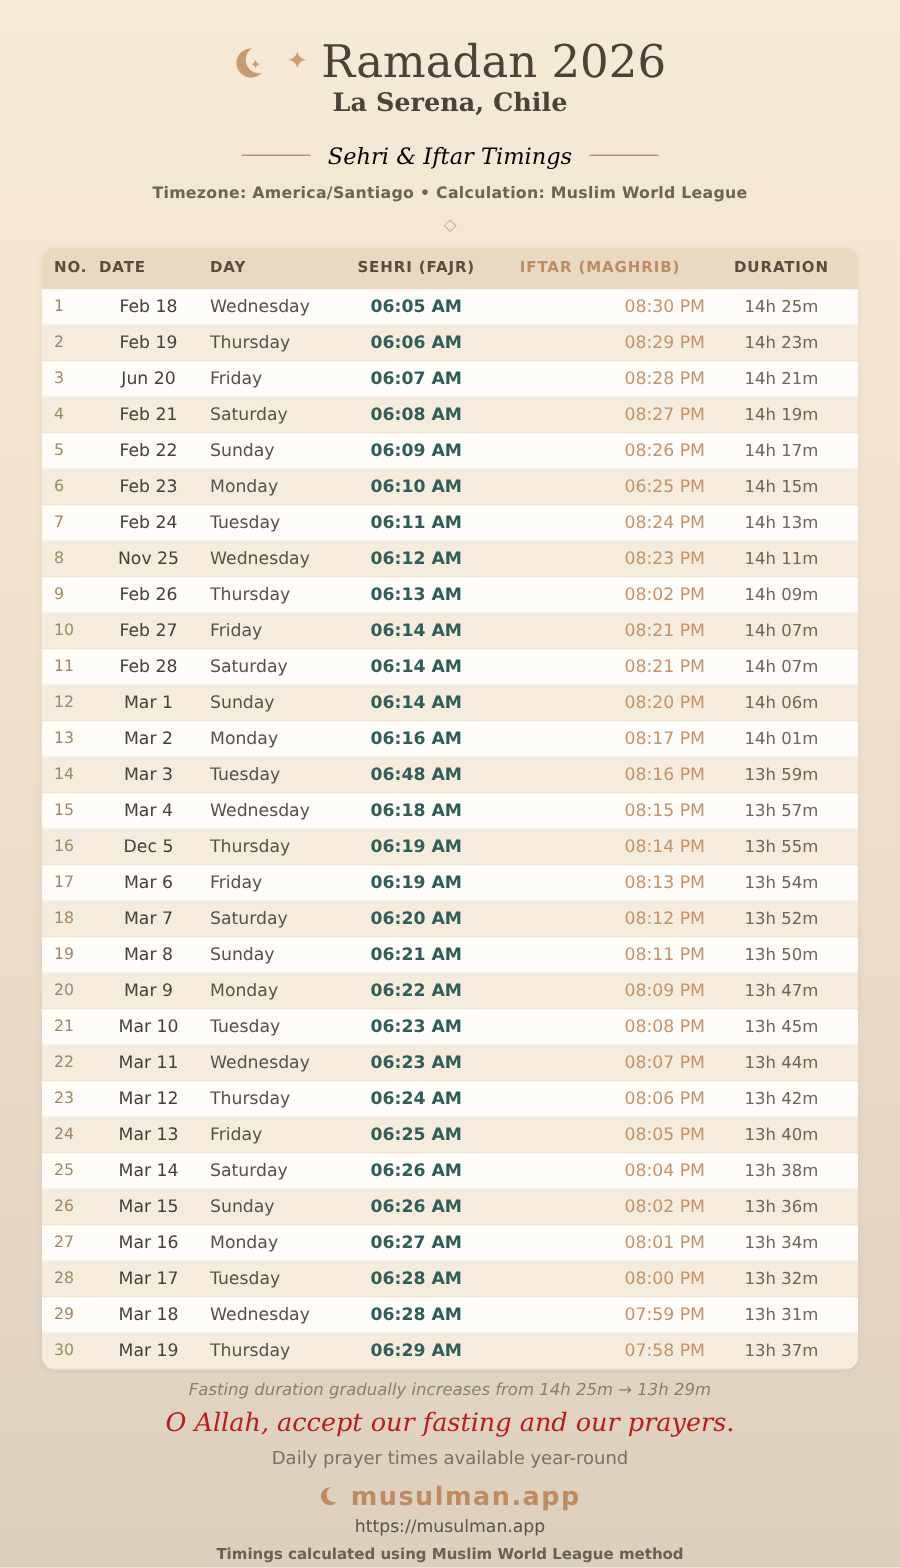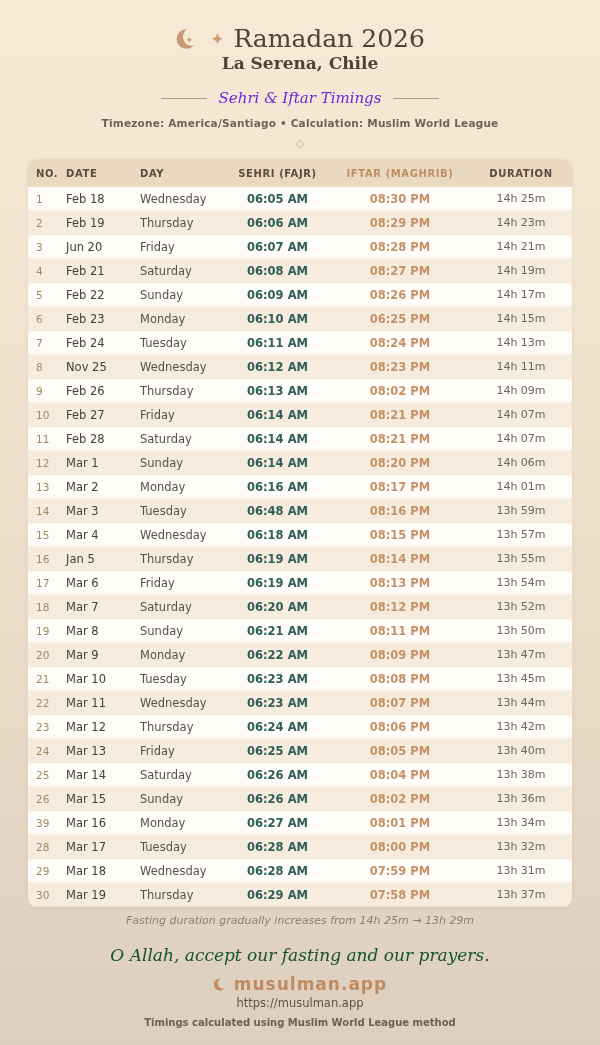--- a/index.html
+++ b/index.html
@@ -10,31 +10,31 @@
     color: #4d4238;
   }
 
   
   .header { text-align: center; padding-top: 26px; }
   .title-row { display: flex; align-items: center; justify-content: center; gap: 9px; }
   .crescent-svg { display: inline-block; }
   .sparkle { color: #cf9d72; font-size: 17px; line-height: 1; }
   .title {
     font-family: "DejaVu Serif", "Liberation Serif", serif;
-    font-size: 25px; font-weight: 400; color: #4d4238; line-height: 1.05;
+    font-size: 30px; font-weight: 400; color: #4d4238; line-height: 1.05;
   }
   .location {
     font-family: "DejaVu Serif", "Liberation Serif", serif;
     font-size: 17px; font-weight: 700; color: #4d4238; margin-top: 1px;
   }
   .subtitle-row { display: flex; align-items: center; justify-content: center; gap: 12px; margin-top: 16px; }
   .subtitle-line { width: 46px; height: 1px; background: #ab9880; }
   .subtitle {
     font-family: "DejaVu Serif", "Liberation Serif", serif;
-    font-style: italic; font-size: 15px; color: #6d28d9;
+    font-style: italic; font-size: 15px; color: #000000;
   }
   .meta {
     margin-top: 10px; font-size: 10.5px; font-weight: 600;
     color: #6e6354; letter-spacing: 0.2px;
   }
   .diamond-sep { display: block; margin-top: 8px; color: #c2ab8d; font-size: 11px; }
 
   
   .card {
     margin: 9px 28px 0 28px;
@@ -57,35 +57,35 @@
   .tr {
     display: grid;
     grid-template-columns: 30px 74px 93px 105px 140px auto;
     height: 24px; align-items: center;
     border-bottom: 1px solid rgba(190, 160, 125, 0.10);
   }
   .tr:nth-child(even) { background: #f6ecdd; }
   .tr:nth-child(odd) { background: #fdfcf8; }
   .td { font-size: 11.5px; padding-left: 8px; }
   .td.no { font-size: 10.5px; color: #a28663; }
-  .td.date { color: #45403a; }
+  .td.date { color: #45403a; text-align: center; }
   .td.day { color: #575249; }
   .td.sehri { text-align: center; padding-left: 0; font-weight: 700; color: #2e5e57; }
-  .td.iftar { text-align: center; padding-left: 0; font-weight: 700; color: #c69167; }
+  .td.iftar { text-align: right; padding-left: 0; font-weight: 400; color: #c69167; }
   .td.dur { text-align: center; padding-left: 0; font-size: 11px; color: #6f6559; }
 
   
   .footer { text-align: center; }
   .duration-note {
     margin-top: 7px; font-style: italic; font-size: 11px; color: #8b7f70;
   }
   .dua {
-    margin-top: 18px;
+    margin-top: 6px;
     font-family: "DejaVu Serif", "Liberation Serif", serif;
-    font-style: italic; font-size: 17px; color: #14532d;
+    font-style: italic; font-size: 17px; color: #b91c1c;
   }
   .availability { margin-top: 6px; font-size: 12px; color: #7b7063; }
   .brand-row { display: flex; align-items: center; justify-content: center; gap: 6px; margin-top: 9px; }
   .brand { font-size: 17px; font-weight: 700; color: #c08b60; letter-spacing: 1px; }
   .url { margin-top: 2px; font-size: 11.5px; color: #5c534a; }
   .method-note { margin-top: 7px; font-size: 10px; font-weight: 700; color: #6b6054; }
 </style>
 </head>
 <body>
 
@@ -254,21 +254,21 @@
     <div class="td no">15</div>
     <div class="td date">Mar 4</div>
     <div class="td day">Wednesday</div>
     <div class="td sehri">06:18 AM</div>
     <div class="td iftar">08:15 PM</div>
     <div class="td dur">13h 57m</div>
   </div>
 
   <div class="tr">
     <div class="td no">16</div>
-    <div class="td date">Jan 5</div>
+    <div class="td date">Dec 5</div>
     <div class="td day">Thursday</div>
     <div class="td sehri">06:19 AM</div>
     <div class="td iftar">08:14 PM</div>
     <div class="td dur">13h 55m</div>
   </div>
 
   <div class="tr">
     <div class="td no">17</div>
     <div class="td date">Mar 6</div>
     <div class="td day">Friday</div>
@@ -352,21 +352,21 @@
   <div class="tr">
     <div class="td no">26</div>
     <div class="td date">Mar 15</div>
     <div class="td day">Sunday</div>
     <div class="td sehri">06:26 AM</div>
     <div class="td iftar">08:02 PM</div>
     <div class="td dur">13h 36m</div>
   </div>
 
   <div class="tr">
-    <div class="td no">39</div>
+    <div class="td no">27</div>
     <div class="td date">Mar 16</div>
     <div class="td day">Monday</div>
     <div class="td sehri">06:27 AM</div>
     <div class="td iftar">08:01 PM</div>
     <div class="td dur">13h 34m</div>
   </div>
 
   <div class="tr">
     <div class="td no">28</div>
     <div class="td date">Mar 17</div>
@@ -392,20 +392,21 @@
     <div class="td sehri">06:29 AM</div>
     <div class="td iftar">07:58 PM</div>
     <div class="td dur">13h 37m</div>
   </div>
 </div>
 </div>
 
 <div class="footer">
   <div class="duration-note">Fasting duration gradually increases from 14h 25m → 13h 29m</div>
   <div class="dua">O Allah, accept our fasting and our prayers.</div>
+  <div class="availability">Daily prayer times available year-round</div>
   <div class="brand-row">
     <svg width="15" height="15" viewBox="0 0 24 24">
       <defs>
         <mask id="cm2">
           <rect width="24" height="24" fill="white"></rect>
           <circle cx="16" cy="10" r="8.5" fill="black"></circle>
         </mask>
       </defs>
       <circle cx="11" cy="12" r="9.5" fill="#c08b60" mask="url(#cm2)"></circle>
     </svg>

